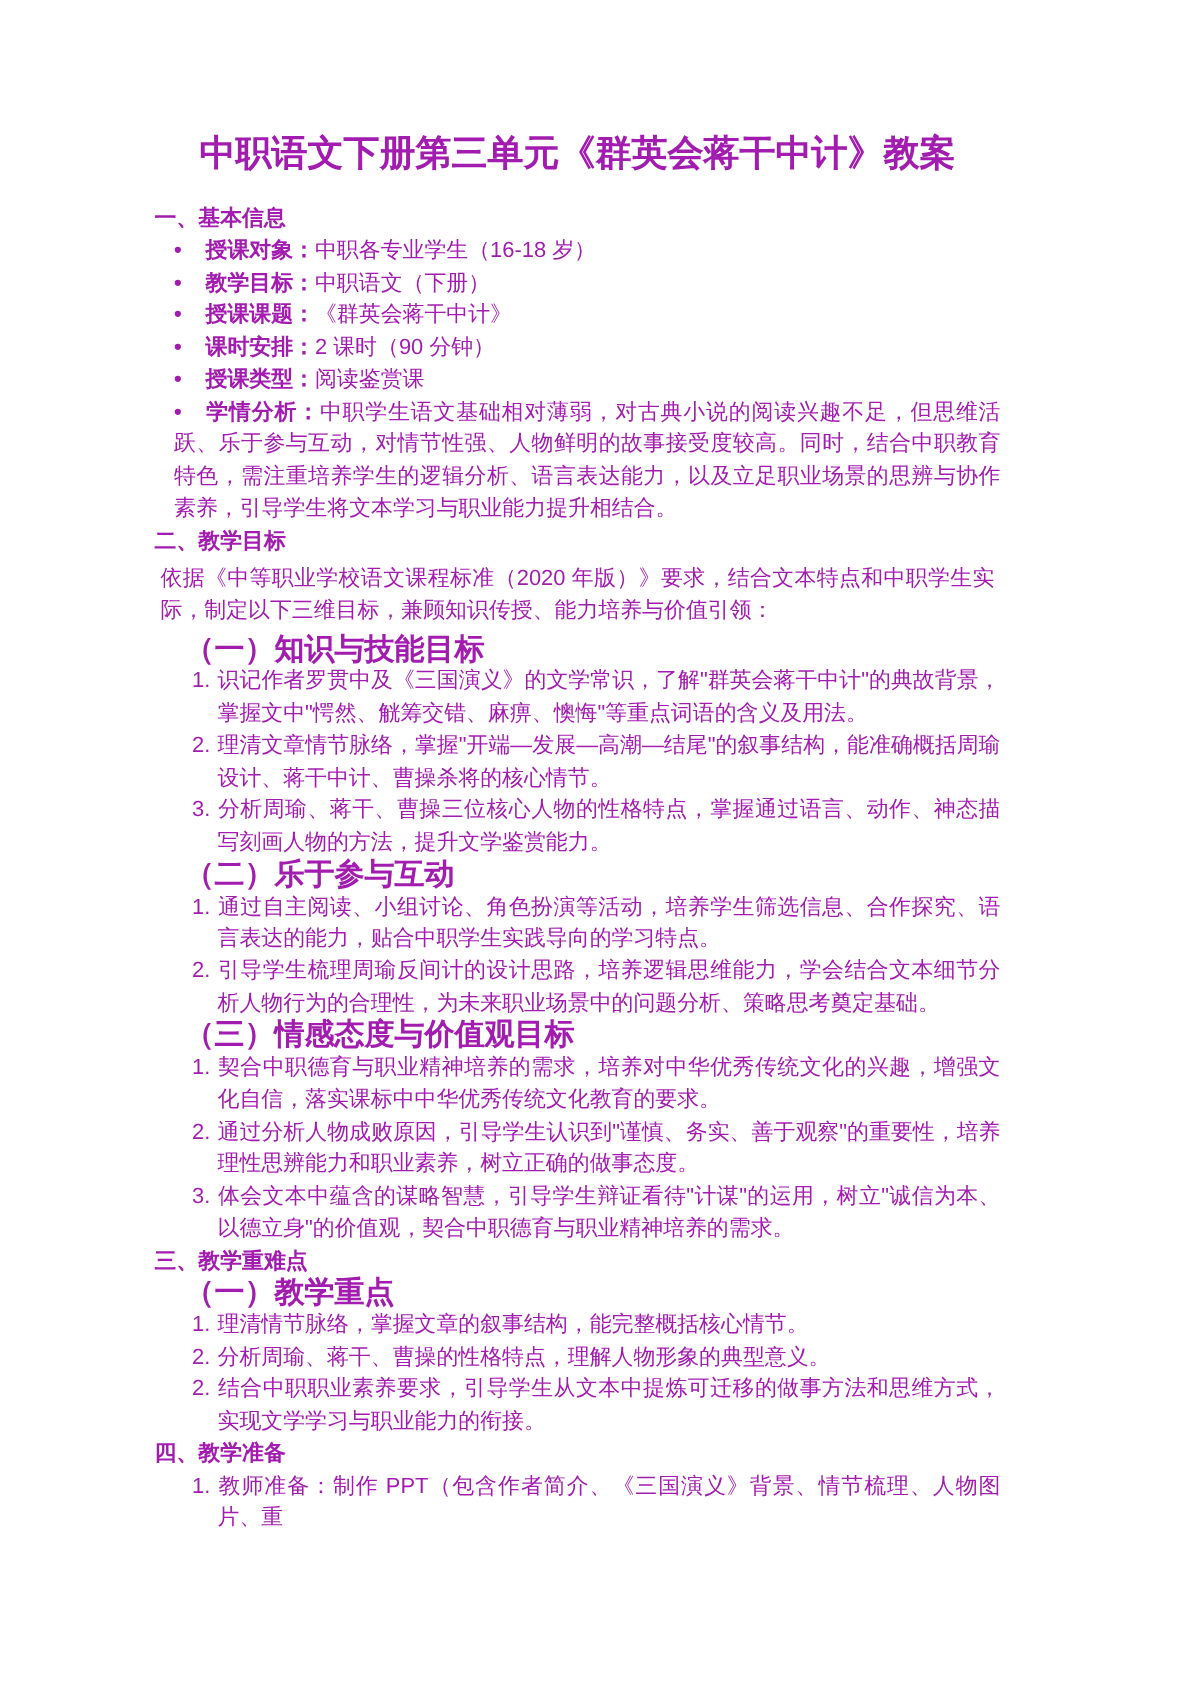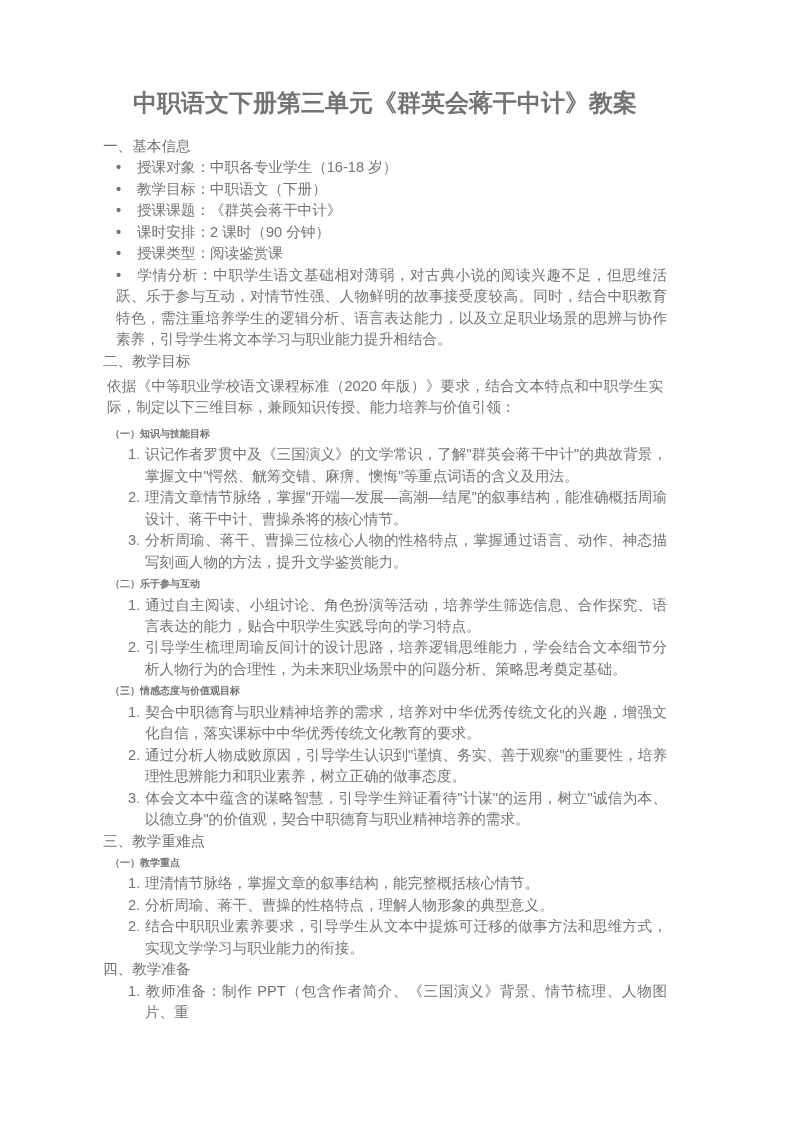--- a/index.html
+++ b/index.html
@@ -1,65 +1,65 @@
 <!DOCTYPE html>
 <html lang="zh"><head>
 <meta charset="utf-8">
 <style>
   html, body { margin: 0; padding: 0; background: #ffffff; }
   .page {
     position: relative;
     width: 794px;
     height: 1123px;
     background: #ffffff;
-    color: #737373;
+    color: #a21caf;
     font-family: "Liberation Sans", sans-serif;
     font-size: 14.6px;
     line-height: 21.45px;
     box-sizing: border-box;
     padding: 0 127px 0 103px;
     overflow: hidden;
   }
   .title {
     margin: 0 0 18px 0;
     padding-top: 88px;
     font-size: 24px;
     line-height: 30px;
     font-weight: bold;
     text-align: center;
     white-space: nowrap;
   }
   h2.sec {
     margin: 0;
     font-size: 14.6px;
     line-height: 21.45px;
-    font-weight: normal;
+    font-weight: bold;
   }
   h3.sub {
-    margin: 0 0 0 7px;
-    font-size: 10px;
+    margin: 0 0 0 20px;
+    font-size: 20px;
     line-height: 21.45px;
     font-weight: bold;
   }
   p.para {
     margin: 4px;
     text-align: justify;
   }
   
   .bitem {
     margin: 0;
     padding-left: 13px;
     text-align: justify;
   }
   .bitem .bullet {
     display: inline-block;
     width: 21px;
     font-weight: bold;
   }
-  .bitem .blabel { font-weight: normal; }
+  .bitem .blabel { font-weight: bold; }
   
   .nitem {
     margin: 0;
     padding-left: 42px;
     text-indent: -17px;
     text-align: justify;
   }
   .nitem .num {
     display: inline-block;
     width: 17px;

